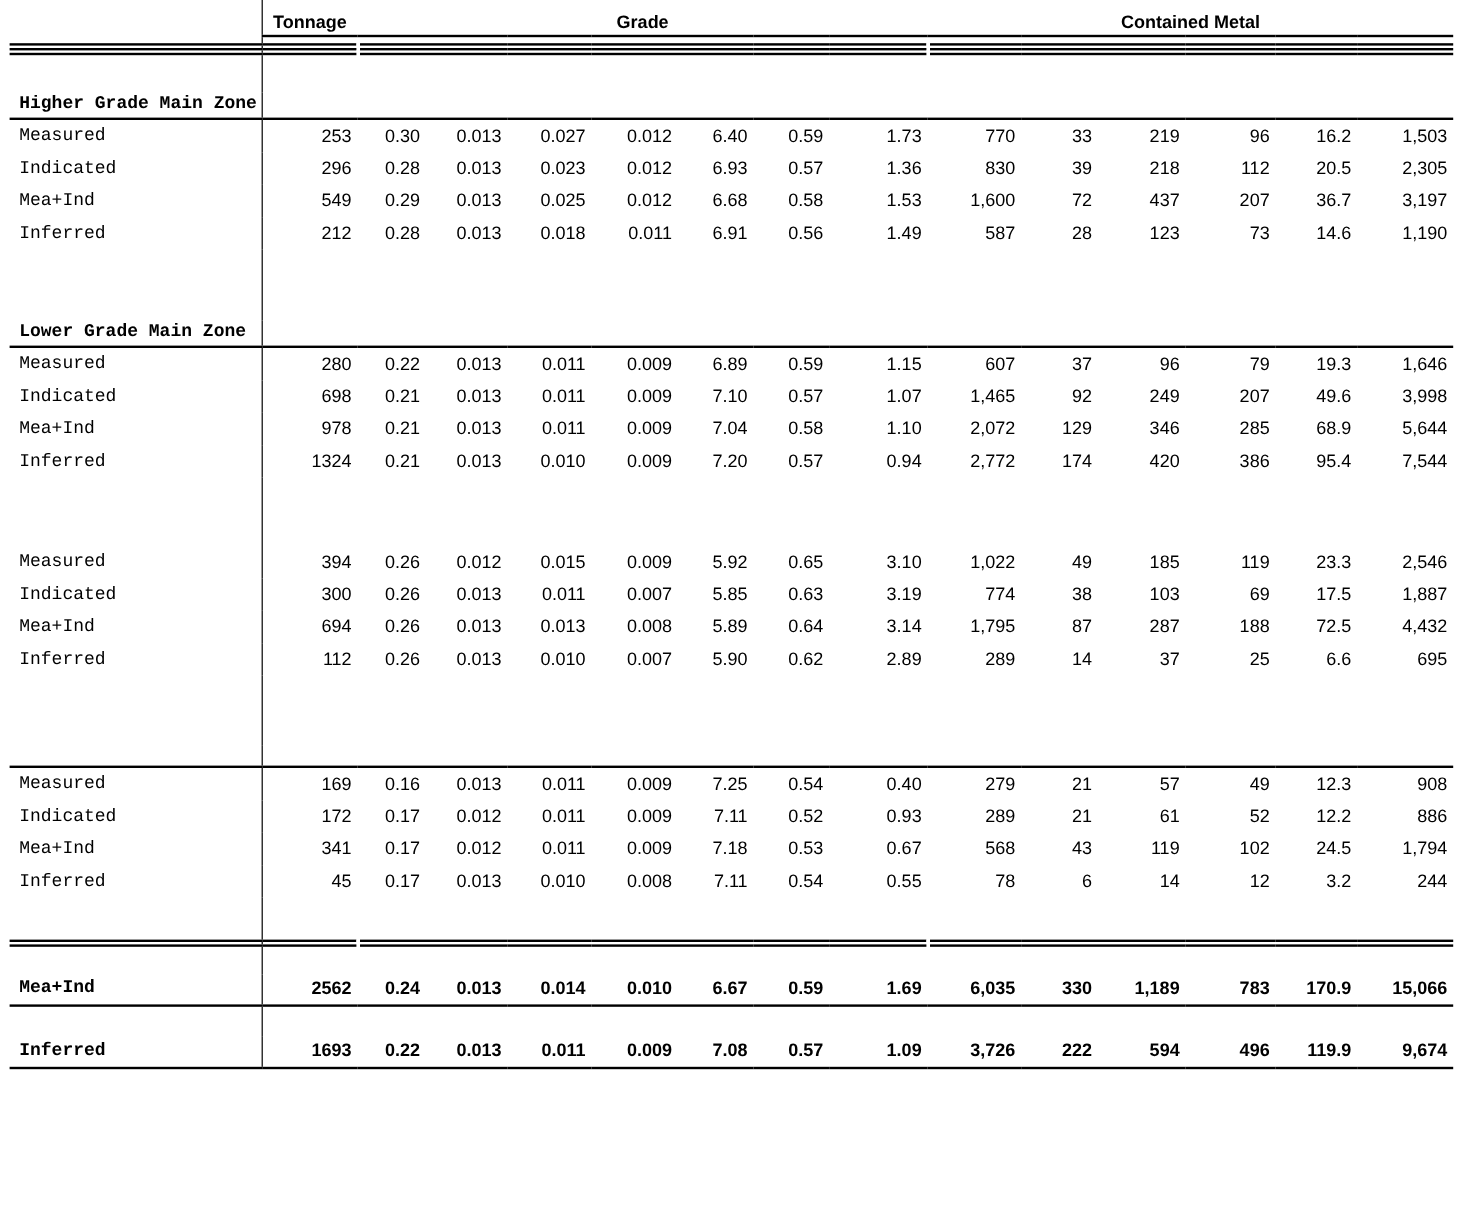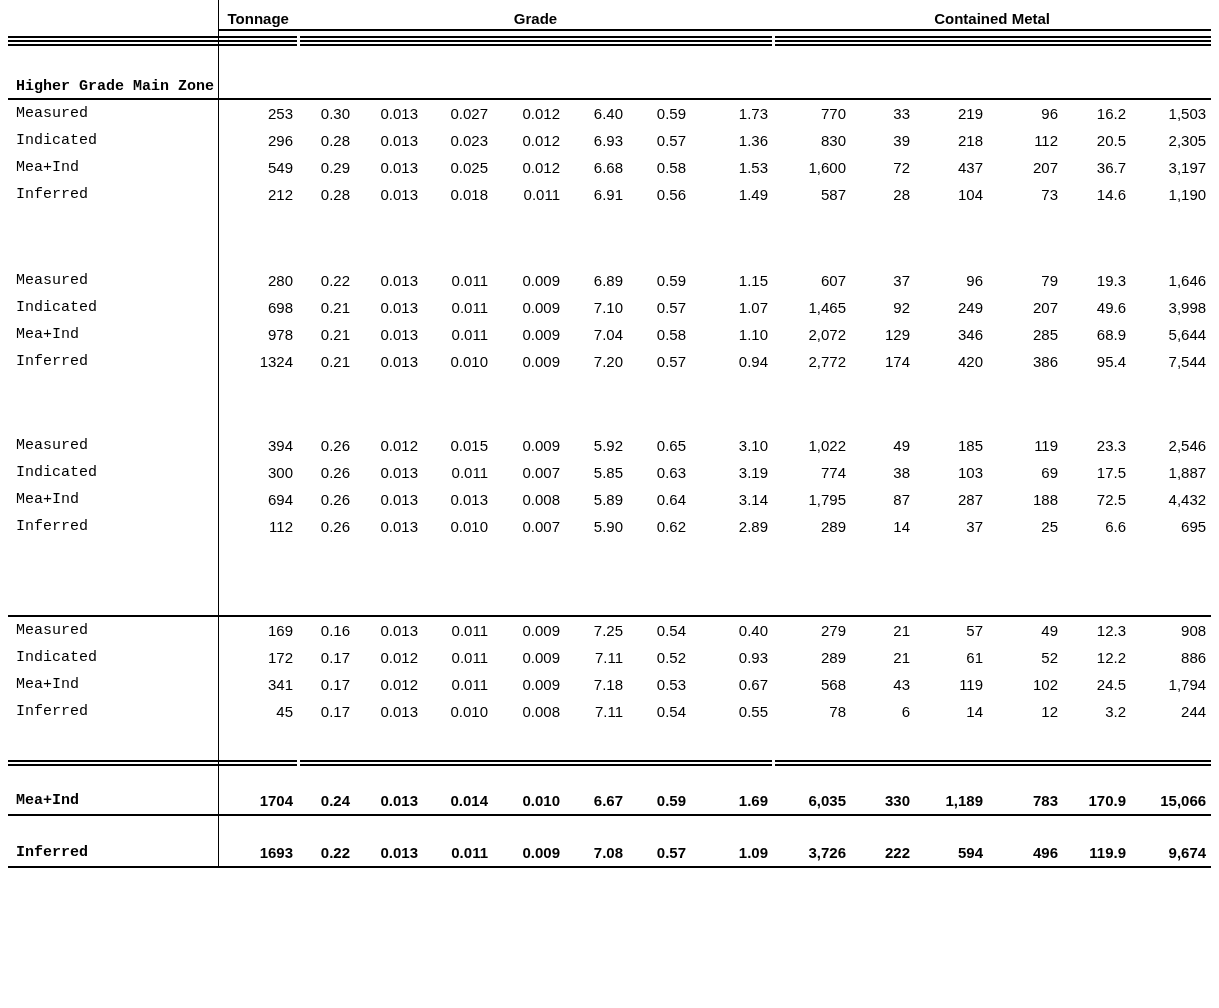--- a/index.html
+++ b/index.html
@@ -134,32 +134,36 @@
         <td class="num vl">212</td>
         <td class="num">0.28</td>
         <td class="num">0.013</td>
         <td class="num">0.018</td>
         <td class="num">0.011</td>
         <td class="num">6.91</td>
         <td class="num">0.56</td>
         <td class="num">1.49</td>
         <td class="num">587</td>
         <td class="num">28</td>
-        <td class="num">104</td>
+        <td class="num">123</td>
         <td class="num">73</td>
         <td class="num">14.6</td>
         <td class="num">1,190</td>
       </tr>
     </tbody>
   <tbody>
       <tr class="sp" style="height:59px">
         <td></td>
         <td class="vl" colspan="14"></td>
       </tr>
 
+  <tr class="r-zone">
+    <td class="lbl b bb">Lower Grade Main Zone</td>
+    <td class="vl bb" colspan="14"></td>
+  </tr>
   </tbody>
     <tbody>
       <tr class="r-data">
         <td class="lbl">Measured</td>
         <td class="num vl">280</td>
         <td class="num">0.22</td>
         <td class="num">0.013</td>
         <td class="num">0.011</td>
         <td class="num">0.009</td>
         <td class="num">6.89</td>
@@ -393,21 +397,21 @@
         <td class="vl"></td>
     <td colspan="7" class="gap"></td>
         <td colspan="6" class="gap"></td>
   </tr>
   <tr class="sp" style="height:24px">
         <td></td>
         <td class="vl" colspan="14"></td>
       </tr>
   <tr class="r-total">
         <td class="lbl b bb">Mea+Ind</td>
-        <td class="num vl b bb">1704</td>
+        <td class="num vl b bb">2562</td>
         <td class="num b bb">0.24</td>
         <td class="num b bb">0.013</td>
         <td class="num b bb">0.014</td>
         <td class="num b bb">0.010</td>
         <td class="num b bb">6.67</td>
         <td class="num b bb">0.59</td>
         <td class="num b bb">1.69</td>
         <td class="num b bb">6,035</td>
         <td class="num b bb">330</td>
         <td class="num b bb">1,189</td>

